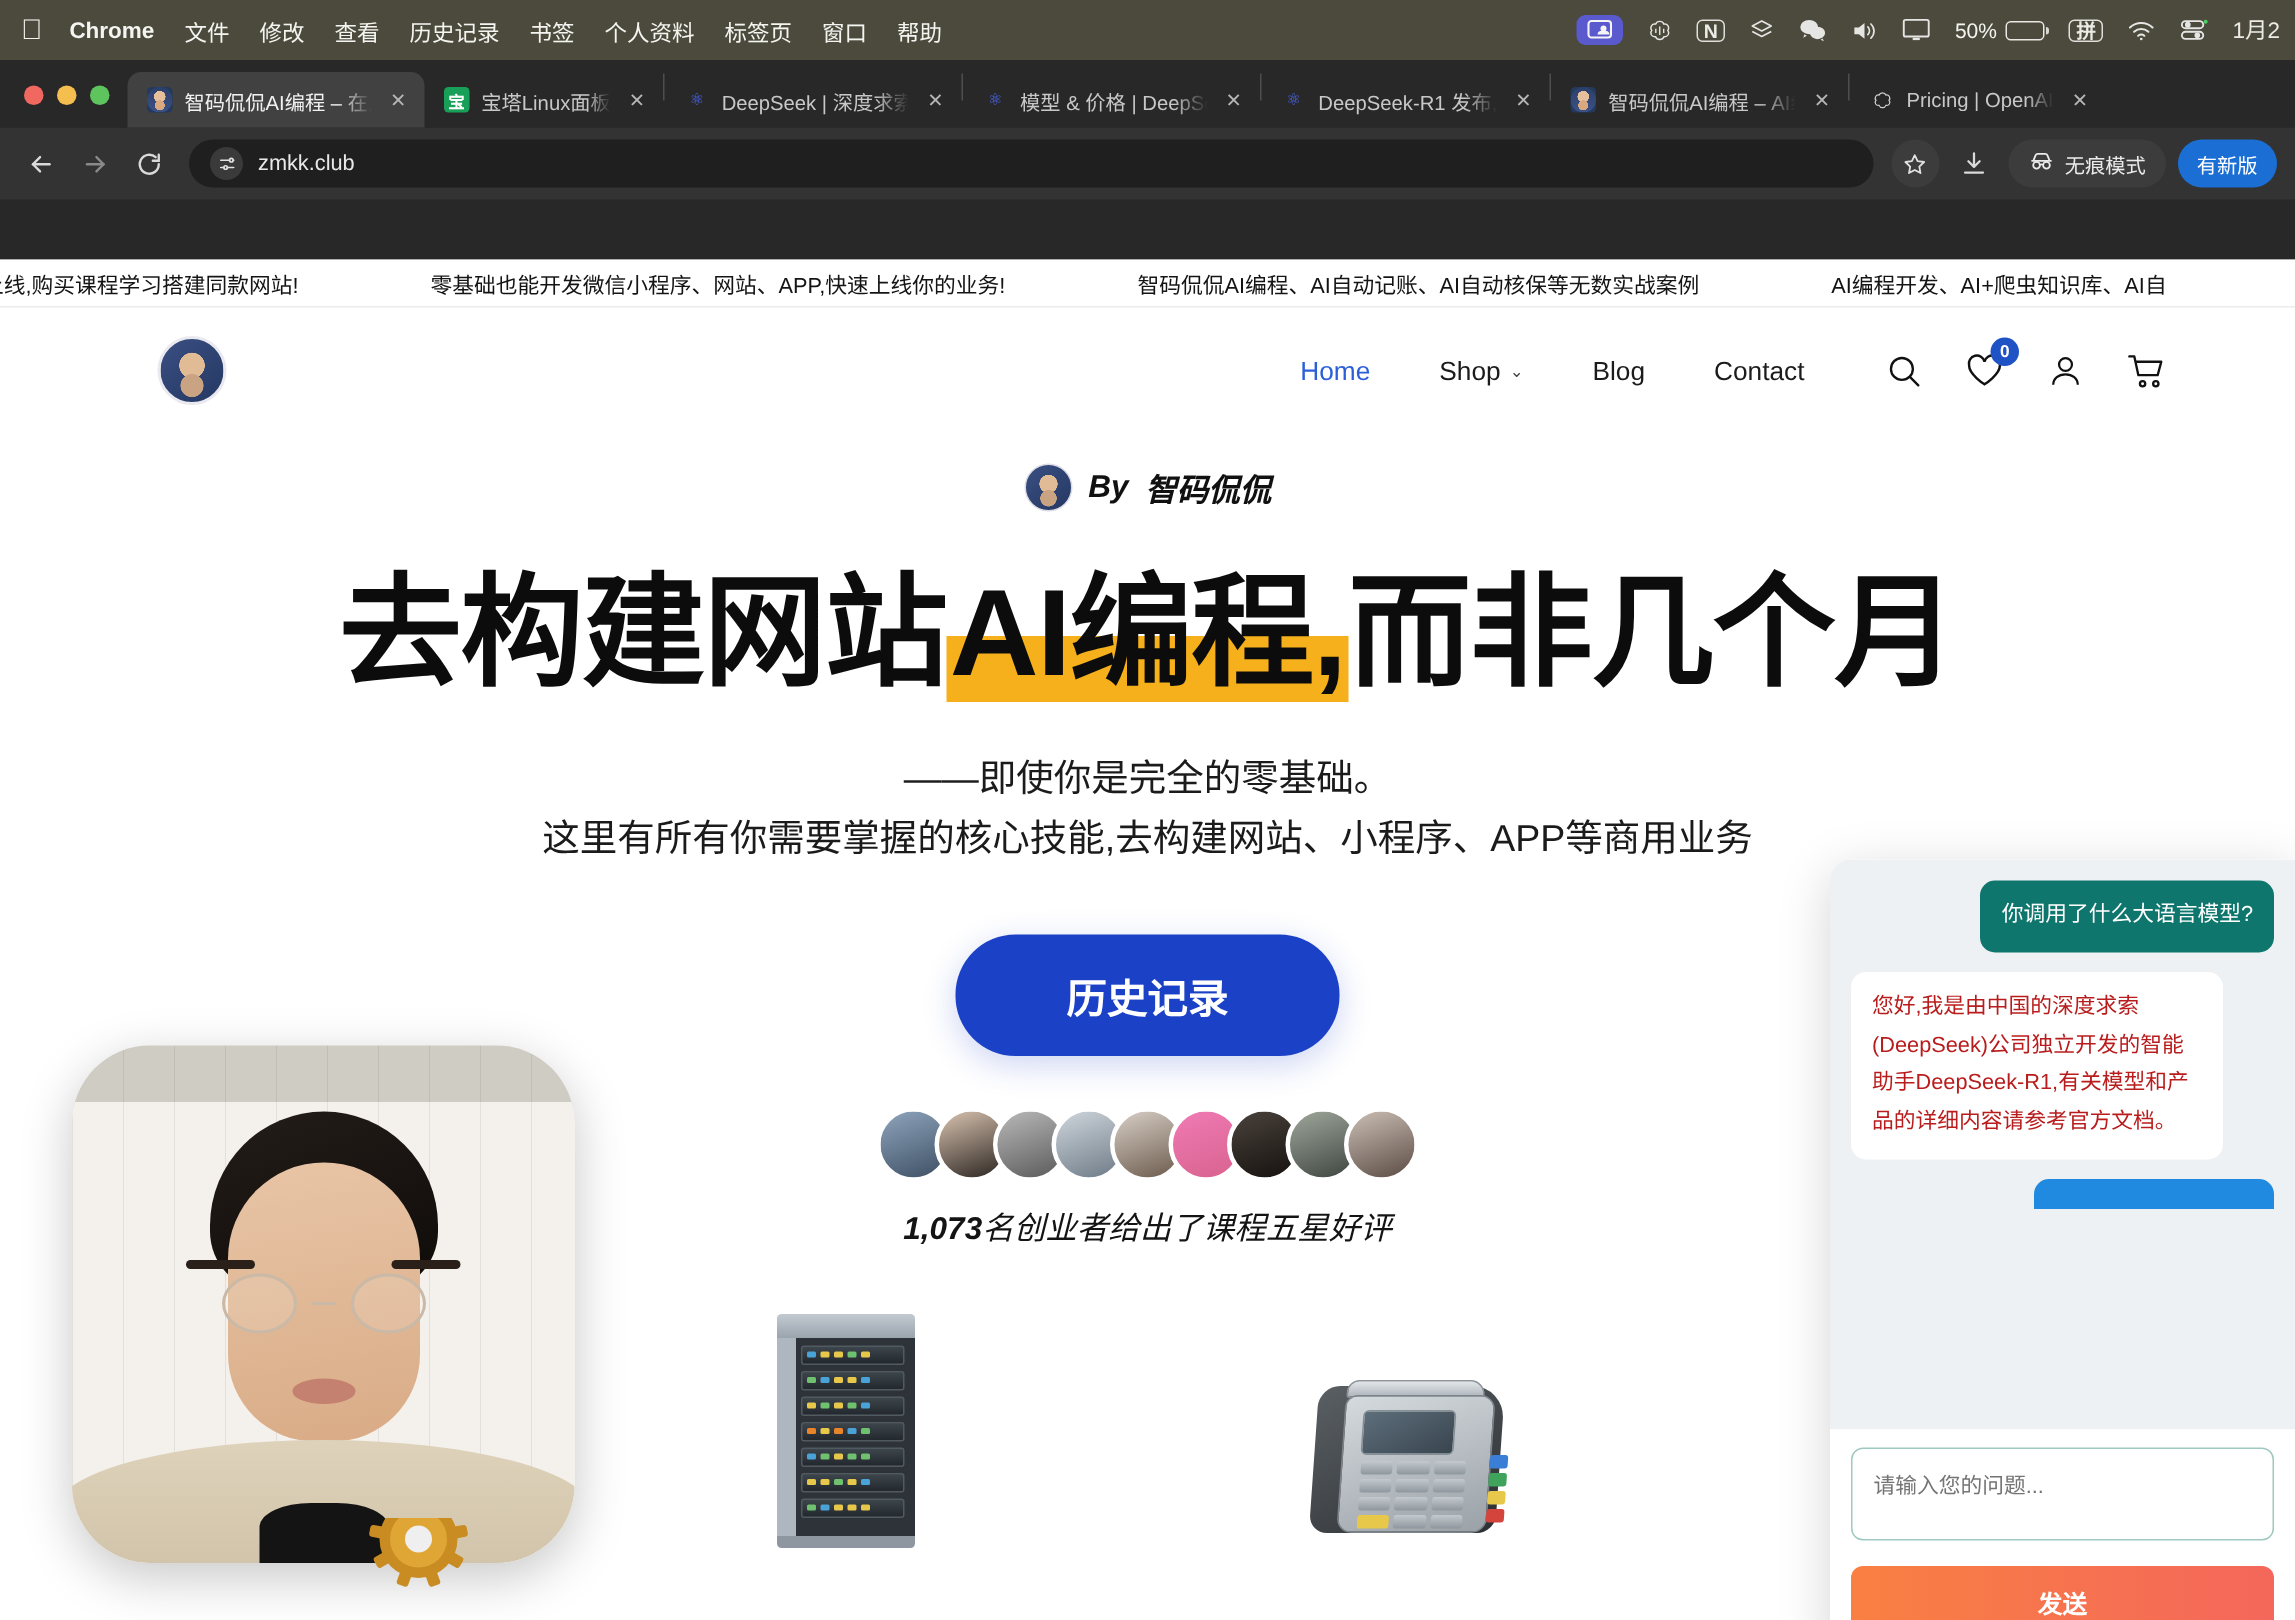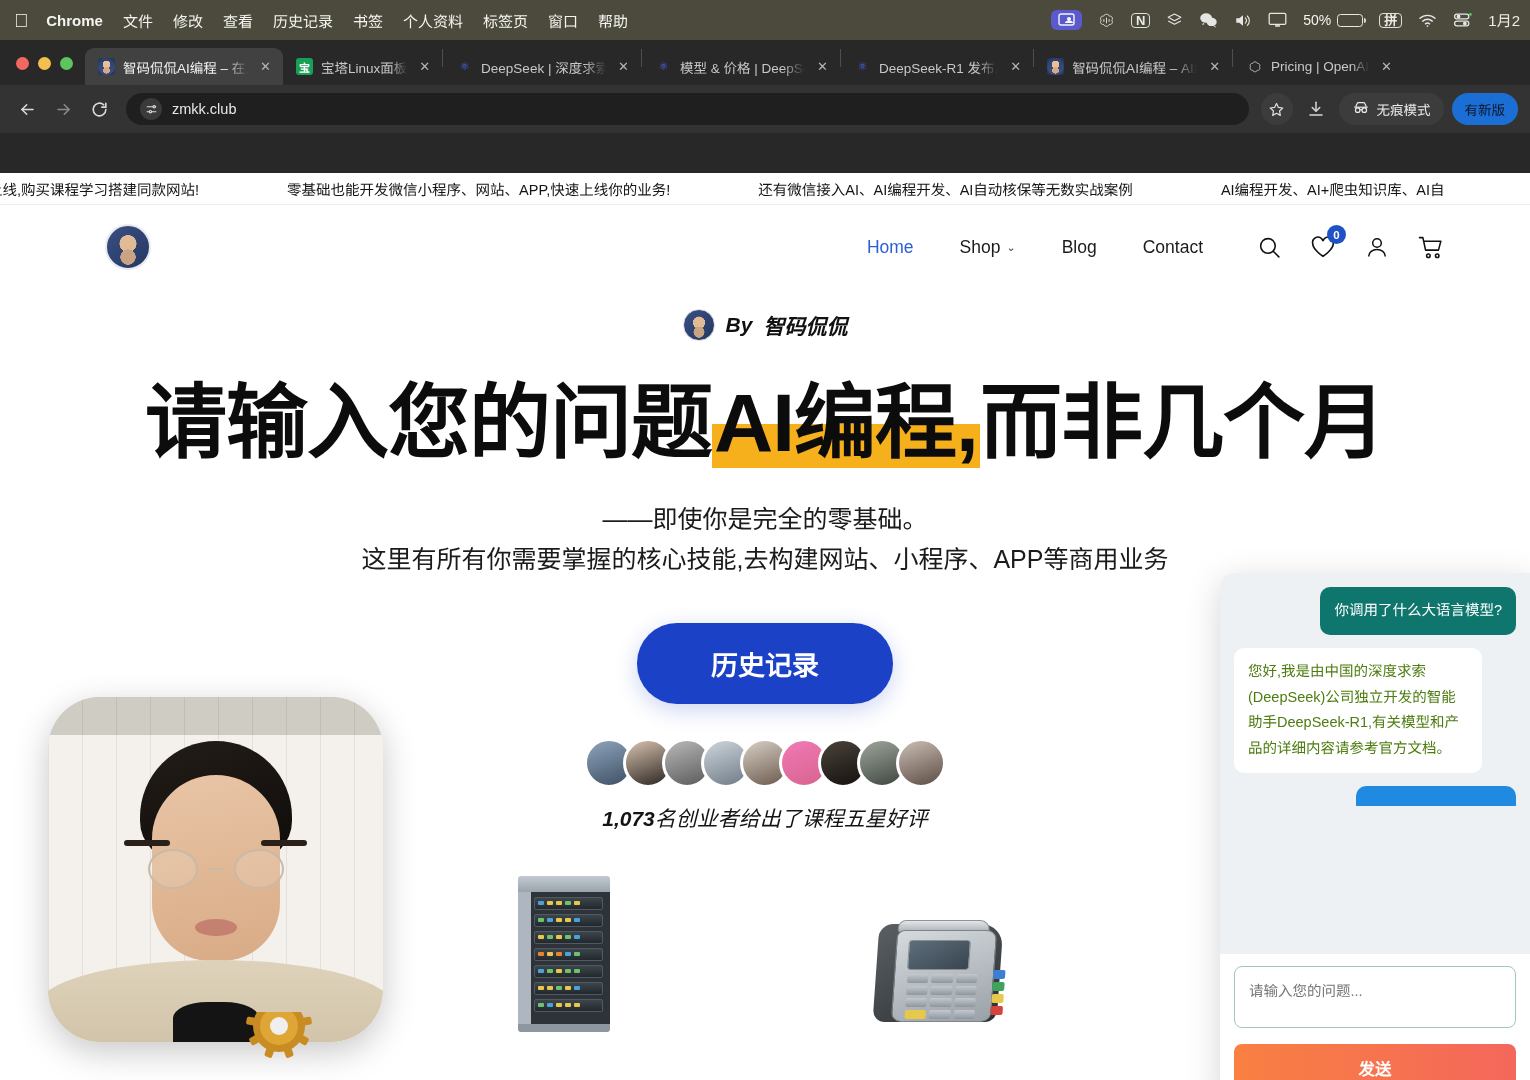--- a/index.html
+++ b/index.html
@@ -90,21 +90,21 @@
   }
   .omni-chip{
     width:22px;height:22px;border-radius:50%;background:#3a3a3a;
     display:flex;align-items:center;justify-content:center;flex:none;
   }
   .tb-right{ display:flex; align-items:center; gap:8px; }
   .pill{
     height:32px; border-radius:16px; background:#3c3c3c; display:flex; align-items:center;
     gap:7px; padding:0 13px; color:#eaeaea; font-size:13.5px; white-space:nowrap;
   }
-  .pill.blue{ background:#1b6fd4; color:#0f172a; }
+  .pill.blue{ background:#1b6fd4; color:#ffffff; }
   .icon-circle{ width:32px;height:32px;border-radius:50%;background:#3c3c3c;display:flex;align-items:center;justify-content:center;color:#e0e0e0;font-size:15px;}
 
   
   .viewport{
     position:absolute; top:133px; left:0; width:1530px; height:947px;
     background:#fff; overflow:hidden;
   }
   .announce{
     height:32px; background:#fff; border-bottom:1px solid #ececec;
     display:flex; align-items:center; gap:88px; padding-left:0px;
@@ -287,21 +287,21 @@
     display:flex; align-items:center; gap:10px; padding:0 18px;
     color:#fff; font-size:16.5px; font-weight:700;
   }
   .statusdot{ width:9px;height:9px;border-radius:50%;background:#2bc46a; flex:none;}
   .chat-body{
     flex:1; background:#eef1f3; padding:14px 14px 6px; overflow:hidden;
     display:flex; flex-direction:column; gap:13px;
   }
   .bub{ max-width:88%; font-size:14.5px; line-height:1.78; padding:11px 14px; border-radius:10px; }
   .bub.me{ align-self:flex-end; background:#0f766e; color:#fff;text-align:center; }
-  .bub.ai{ align-self:flex-start; background:#fff; color:#4d7c0f; }
+  .bub.ai{ align-self:flex-start; background:#fff; color:#b91c1c; }
   .bub.stub{ align-self:flex-end; background:#1f8ae0; height:20px; width:160px; padding:0; border-radius:10px 10px 0 0;}
   .chat-foot{ background:#fff; padding:12px 14px 16px; }
   .chat-input{
     width:100%; height:62px; border:1px solid #9fc9c0; border-radius:8px;
     padding:12px 14px; font-size:14.5px; color:#8e8e8e;
     font-family:"Liberation Sans","DejaVu Sans",sans-serif; resize:none; outline:none;
   }
   .send{
     margin-top:12px; width:100%; height:48px; border:none; border-radius:8px;
     background:linear-gradient(90deg,#f98042,#f4675b);
@@ -518,21 +518,21 @@
         <span>有新版</span>
       </div>
     </div>
   </div>
 
   <div class="viewport">
 
     <div class="announce">
       <span>上线,购买课程学习搭建同款网站!</span>
       <span>零基础也能开发微信小程序、网站、APP,快速上线你的业务!</span>
-      <span>还有微信接入AI、AI编程开发、AI自动核保等无数实战案例</span>
+      <span>智码侃侃AI编程、AI自动记账、AI自动核保等无数实战案例</span>
       <span>AI编程开发、AI+爬虫知识库、AI自</span>
     </div>
 
     <div class="sitenav">
       <div class="logo"></div>
       <div class="navspace"></div>
 
       <div class="navlinks">
         <a class="nl active">
           <span>Home</span>
@@ -579,21 +579,21 @@
     </div>
 
     <div class="hero">
       <div class="byline">
         <span class="bavatar"></span>
         <span>By</span>
         <span>智码侃侃</span>
       </div>
 
       <h1 class="headline">
-        <span>请输入您的问题</span><span class="hl">AI编程,</span><span>而非几个月</span>
+        <span>去构建网站</span><span class="hl">AI编程,</span><span>而非几个月</span>
       </h1>
 
       <div class="sub">
         <div>——即使你是完全的零基础。</div>
         <div>这里有所有你需要掌握的核心技能,去构建网站、小程序、APP等商用业务</div>
       </div>
 
       <button class="cta">历史记录</button>
 
       <div class="avatars">

